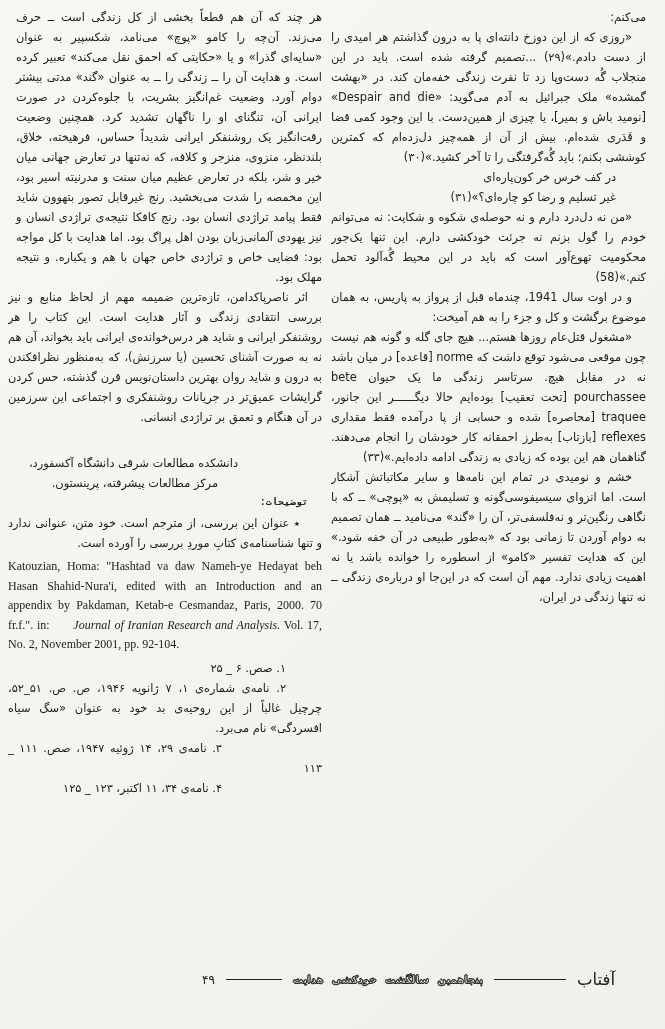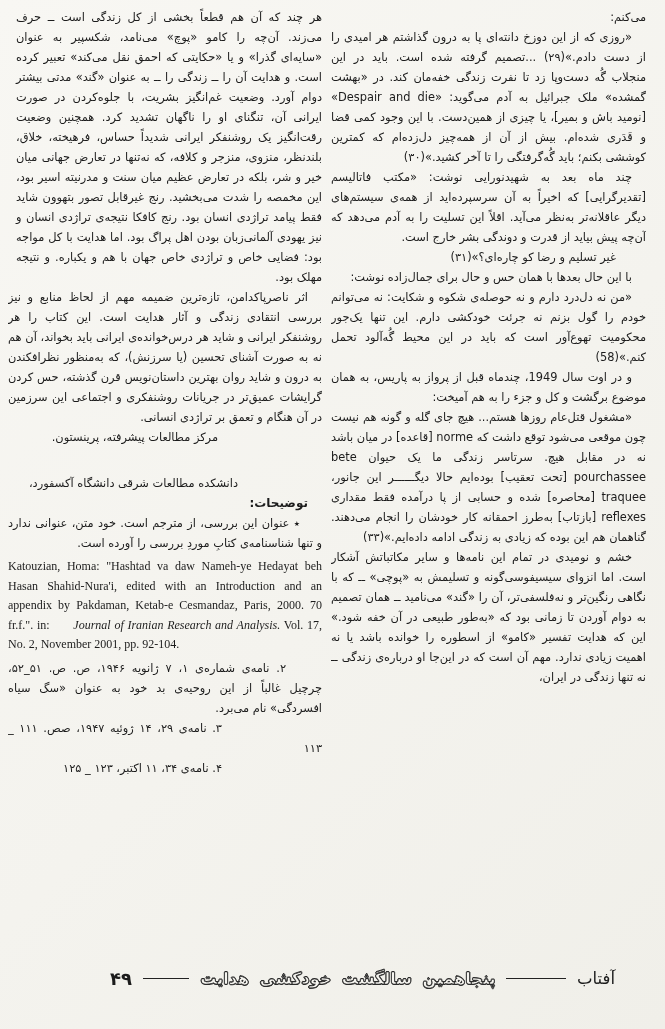--- a/index.html
+++ b/index.html
@@ -33,23 +33,24 @@
     text-align:right;
   }
   .aff{
     text-align:right;
     text-indent:0 !important;
   }
   .aff1{margin-top:26px !important;padding-right:84px;}
   .aff2{padding-right:104px;}
   .notes-heading{
     font-weight:bold;
-    font-size:12px;
+    font-size:10px;
     margin:34px 0 2px 0;
     text-indent:0;
+    font-family:Liberation Mono, monospace;
   }
   .star-note{text-indent:22px !important;}
   .citation{
     direction:ltr;
     text-align:justify;
     font-family:"Liberation Serif",serif;
     font-size:12px;
     line-height:19.5px;
     margin:4px 0 3px 0 !important;
     text-indent:0 !important;
@@ -73,67 +74,67 @@
   }
   .rule{
     display:inline-block;
     height:0;
     border-top:1.7px solid #222;
   }
   .rule-1{width:72px;}
   .rule-2{width:56px;}
   .outline-title{
     font-weight:bold;
-    font-size:16px;
+    font-size:10px;
     white-space:nowrap;
     word-spacing:5px;
     color:#f6f5f0;
     -webkit-text-stroke:0.7px #2c2c2c;
     text-shadow:
       0.8px 0 #2c2c2c,
       -0.8px 0 #2c2c2c,
       0 0.8px #2c2c2c,
       0 -0.8px #2c2c2c;
     text-align: center;
   }
   .pagenum{
-    font-weight:bold;
-    font-size:18px;
+    font-weight:normal;
+    font-size:12px;
     white-space:nowrap;
   }
 </style>
 </head>
 <body>
 
 <div class="page">
 
   <div class="col col-right">
     <p class="cont">می‌کنم:</p>
     <p>«روزی که از این دوزخ دانته‌ای پا به درون گذاشتم هر امیدی را از دست دادم.»(۲۹) ...تصمیم گرفته شده است. باید در این منجلاب گُه دست‌وپا زد تا نفرت زندگی خفه‌مان کند. در «بهشت گمشده» ملک جبرائیل به آدم می‌گوید: «Despair and die» [نومید باش و بمیر]، یا چیزی از همین‌دست. با این وجود کمی قضا و قَدَری شده‌ام. بیش از آن از همه‌چیز دل‌زده‌ام که کمترین کوششی بکنم؛ باید گُه‌گرفتگی را تا آخر کشید.»(۳۰)</p>
-    <p>چند ماه بعد به شهیدنورایی نوشت: «مکتب فاتالیسم [تقدیرگرایی] که اخیراً به آن سرسپرده‌اید از همه‌ی سیستم‌های دیگر عاقلانه‌تر به‌نظر می‌آید. اقلاً این تسلیت را به آدم می‌دهد که آن‌چه پیش بیاید از قدرت و دوندگی بشر خارج است.</p>
+    <p class="verse">در کف خرس خر کون‌پاره‌ای</p>
     <p class="verse">غیر تسلیم و رضا کو چاره‌ای؟»(۳۱)</p>
-    <p>با این حال بعدها با همان حس و حال برای جمال‌زاده نوشت:</p>
     <p>«من نه دل‌درد دارم و نه حوصله‌ی شکوه و شکایت: نه می‌توانم خودم را گول بزنم نه جرئت خودکشی دارم. این تنها یک‌جور محکومیت تهوع‌آور است که باید در این محیط گُه‌آلود تحمل کنم.»(58)</p>
-    <p>و در اوت سال 1949، چندماه قبل از پرواز به پاریس، به همان موضوع برگشت و کل و جزء را به هم آمیخت:</p>
+    <p>و در اوت سال 1941، چندماه قبل از پرواز به پاریس، به همان موضوع برگشت و کل و جزء را به هم آمیخت:</p>
     <p>«مشغول قتل‌عام روزها هستم... هیچ جای گله و گونه هم نیست چون موقعی می‌شود توقع داشت که norme [قاعده] در میان باشد نه در مقابل هیچ. سرتاسر زندگی ما یک حیوان bete pourchassee [تحت تعقیب] بوده‌ایم حالا دیگــــــر این جانور، traquee [محاصره] شده و حسابی از پا درآمده فقط مقداری reflexes [بازتاب] به‌طرز احمقانه کار خودشان را انجام می‌دهند. گناهمان هم این بوده که زیادی به زندگی ادامه داده‌ایم.»(۳۳)</p>
     <p>خشم و نومیدی در تمام این نامه‌ها و سایر مکاتباتش آشکار است. اما انزوای سیسیفوسی‌گونه و تسلیمش به «پوچی» ــ که با نگاهی رنگین‌تر و نه‌فلسفی‌تر، آن را «گند» می‌نامید ــ همان تصمیم به دوام آوردن تا زمانی بود که «به‌طور طبیعی در آن خفه شود.» این که هدایت تفسیر «کامو» از اسطوره را خوانده باشد یا نه اهمیت زیادی ندارد. مهم آن است که در این‌جا او درباره‌ی زندگی ــ نه تنها زندگی در ایران،</p>
   </div>
 
   <div class="col col-left">
     <p class="cont">هر چند که آن هم قطعاً بخشی از کل زندگی است ــ حرف می‌زند. آن‌چه را کامو «پوچ» می‌نامد، شکسپیر به عنوان «سایه‌ای گذرا» و یا «حکایتی که احمق نقل می‌کند» تعبیر کرده است. و هدایت آن را ــ زندگی را ــ به عنوان «گند» مدتی بیشتر دوام آورد. وضعیت غم‌انگیز بشریت، با جلوه‌کردن در صورت ایرانی آن، تنگنای او را ناگهان تشدید کرد. همچنین وضعیت رقت‌انگیز یک روشنفکر ایرانی شدیداً حساس، فرهیخته، خلاق، بلندنظر، منزوی، منزجر و کلافه، که نه‌تنها در تعارض جهانی میان خیر و شر، بلکه در تعارض عظیم میان سنت و مدرنیته اسیر بود، این مخمصه را شدت می‌بخشید. رنج غیرقابل تصور بتهوون شاید فقط پیامد تراژدی انسان بود. رنج کافکا نتیجه‌ی تراژدی انسان و نیز یهودی آلمانی‌زبان بودن اهل پراگ بود. اما هدایت با کل مواجه بود: فضایی خاص و تراژدی خاص جهان با هم و یکباره. و نتیجه مهلک بود.</p>
     <p>اثر ناصرپاکدامن، تازه‌ترین ضمیمه مهم از لحاظ منابع و نیز بررسی انتقادی زندگی و آثار هدایت است. این کتاب را هر روشنفکر ایرانی و شاید هر درس‌خوانده‌ی ایرانی باید بخواند، آن هم نه به صورت آشنای تحسین (یا سرزنش)، که به‌منظور نظرافکندن به درون و شاید روان بهترین داستان‌نویس قرن گذشته، حس کردن گرایشات عمیق‌تر در جریانات روشنفکری و اجتماعی این سرزمین در آن هنگام و تعمق بر تراژدی انسانی.</p>
 
+    <p class="aff aff1">دانشکده مطالعات شرقی دانشگاه آکسفورد،</p>
     <p class="aff aff2">مرکز مطالعات پیشرفته، پرینستون.</p>
-    <p class="aff aff1">دانشکده مطالعات شرقی دانشگاه آکسفورد،</p>
 
     <p class="notes-heading">توضیحات:</p>
     <p class="star-note">٭ عنوان این بررسی، از مترجم است. خود متن، عنوانی ندارد و تنها شناسنامه‌ی کتابِ موردِ بررسی را آورده است.</p>
 
     <p class="citation"><span>Katouzian, Homa: "Hashtad va daw Nameh-ye Hedayat beh Hasan Shahid-Nura'i, edited with an Introduction and an appendix by Pakdaman, Ketab-e Cesmandaz, Paris, 2000. 70 fr.f.". in: </span><span class="em">Journal of Iranian Research and Analysis.</span><span> Vol. 17, No. 2, November 2001, pp. 92-104.</span></p>
 
+    <p class="fn">۱. صص. ۶ _ ۲۵</p>
     <p class="fn">۲. نامه‌ی شماره‌ی ۱، ۷ ژانویه ۱۹۴۶، ص. ص. ۵۱_۵۲، چرچیل غالباً از این روحیه‌ی بد خود به عنوان «سگ سیاه افسردگی» نام می‌برد.</p>
     <p class="fn fn-deep">۳. نامه‌ی ۲۹، ۱۴ ژوئیه ۱۹۴۷، صص. ۱۱۱ _ ۱۱۳</p>
     <p class="fn fn-deep">۴. نامه‌ی ۳۴، ۱۱ اکتبر، ۱۲۳ _ ۱۲۵</p>
   </div>
 
   <div class="footer">
     <span class="mag">آفتاب</span>
     <span class="rule rule-1"></span>
     <span class="outline-title">پنجاهمین سالگشت خودکشی هدایت</span>
     <span class="rule rule-2"></span>

